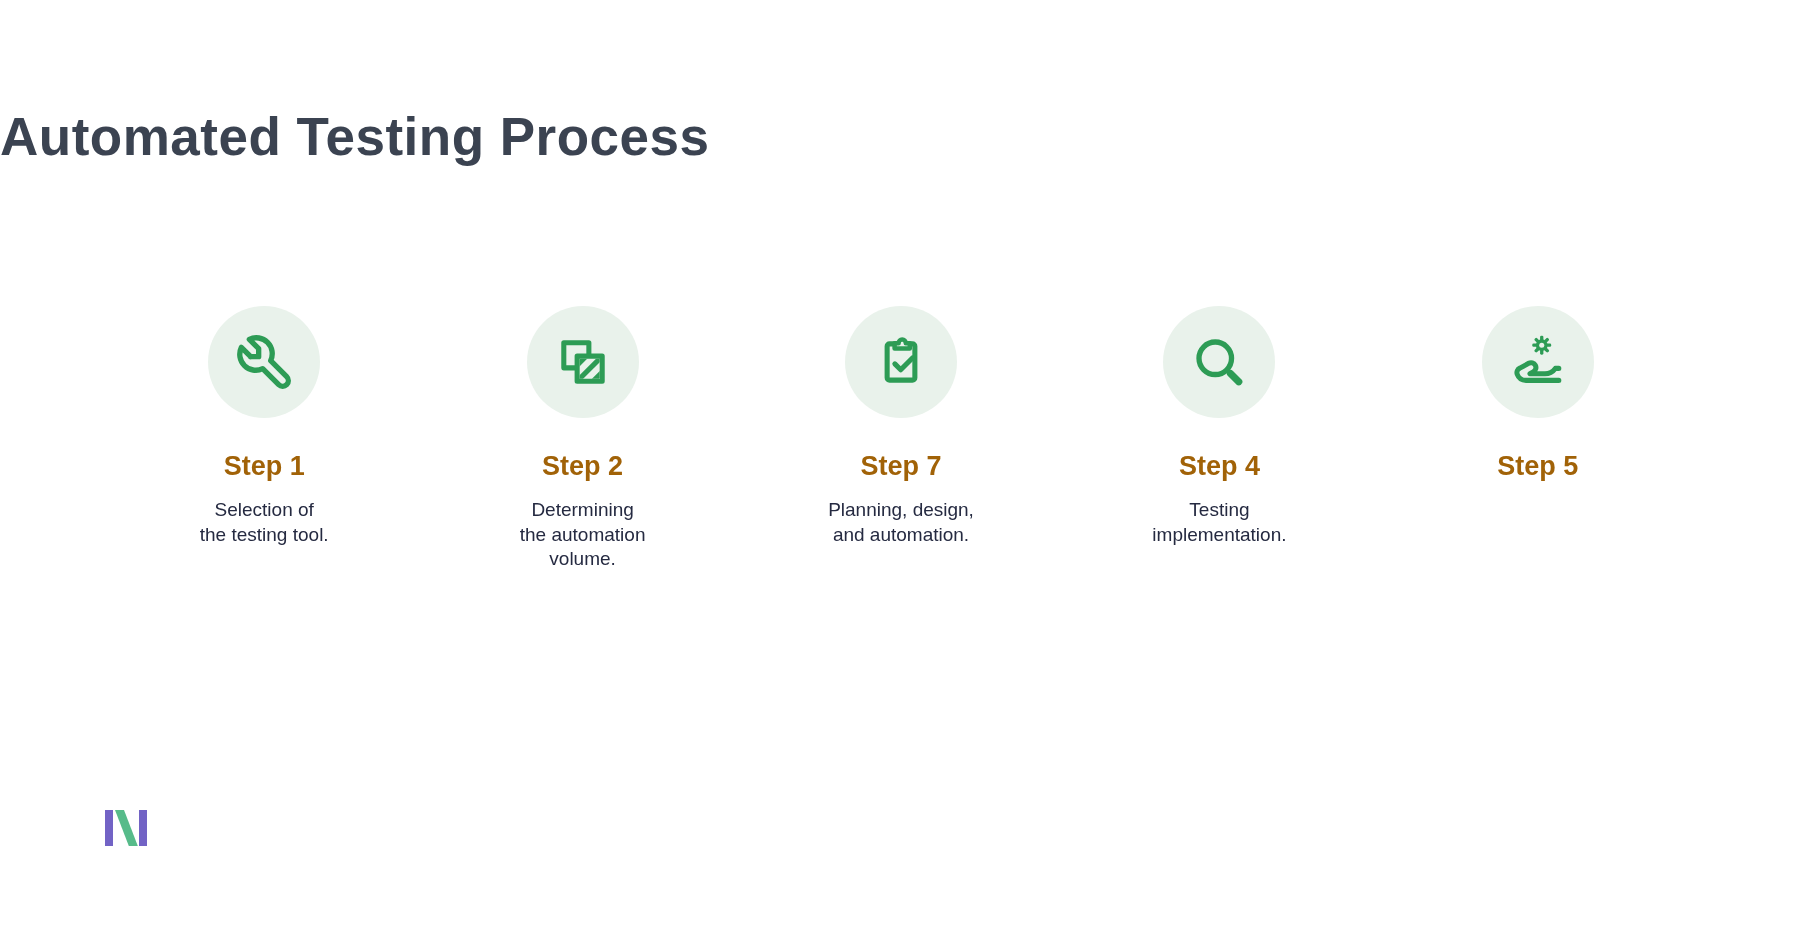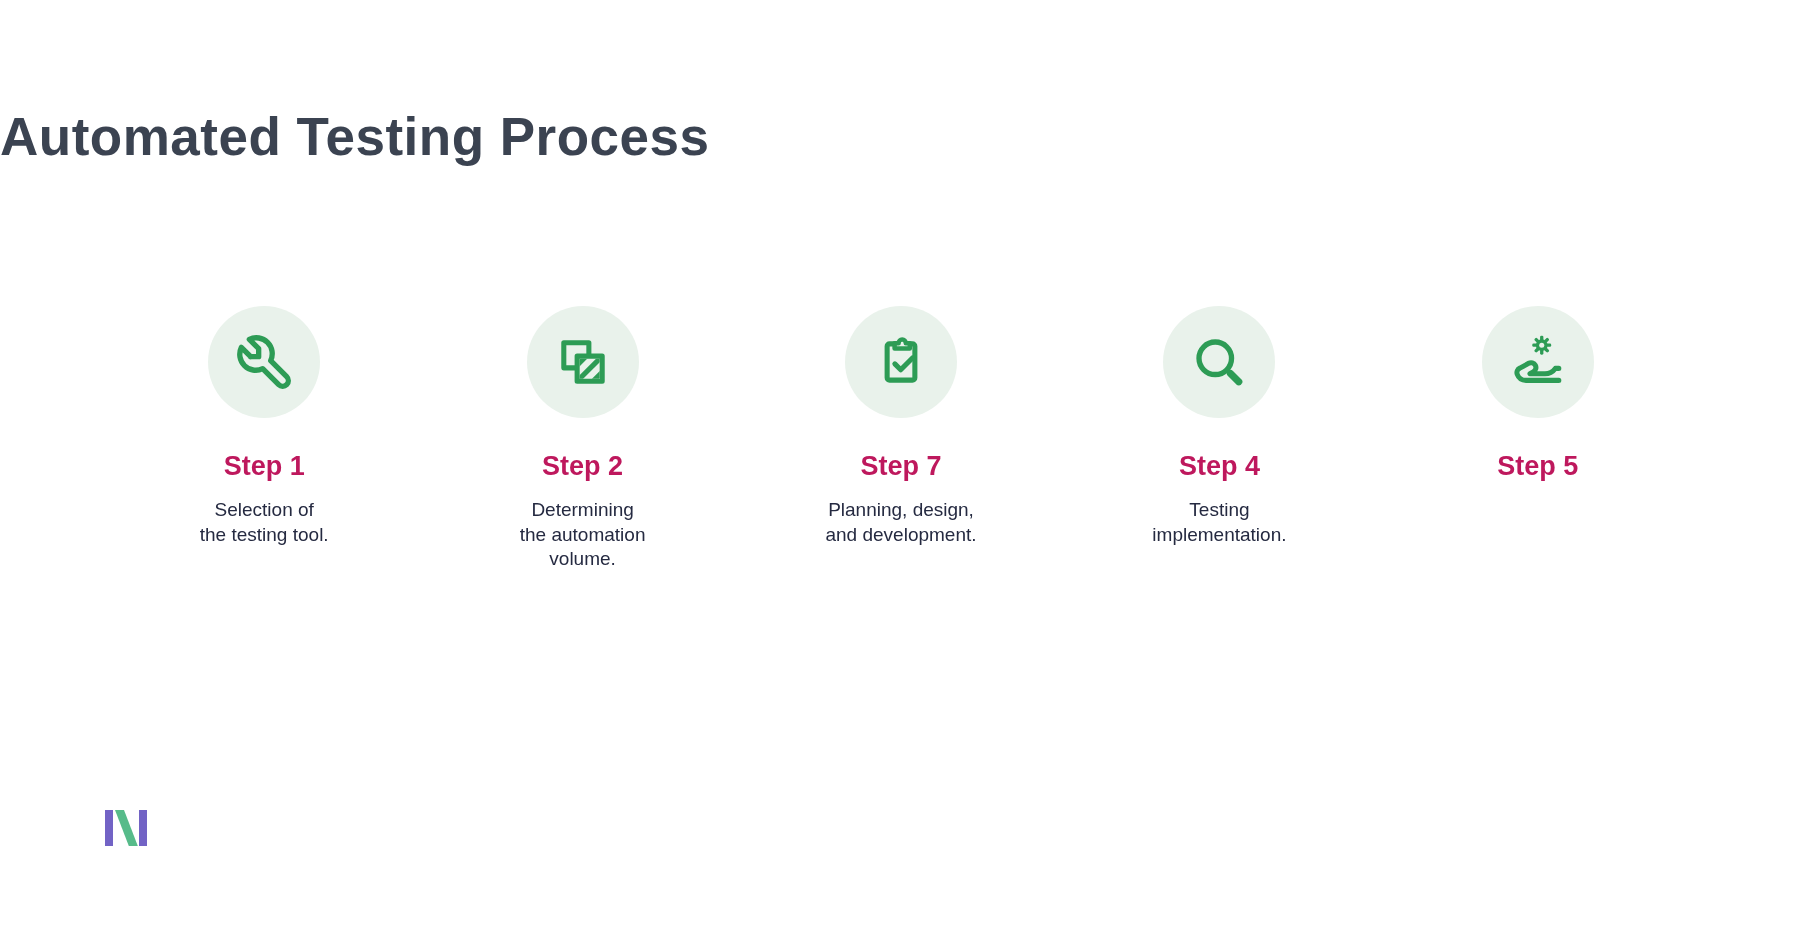--- a/index.html
+++ b/index.html
@@ -48,21 +48,21 @@
   }
   .icon-circle svg {
     width: 64px;
     height: 64px;
     display: block;
   }
   .step-label {
     margin-top: 32px;
     font-size: 27px;
     font-weight: 700;
-    color: #be185d;
+    color: #a16207;
     line-height: 1.2;
   }
   .step-desc {
     margin-top: 16px;
     font-size: 19px;
     font-weight: 400;
     color: #252a41;
     line-height: 1.28;
     white-space: pre-line;
   }
@@ -137,21 +137,21 @@
   <div class="step">
     <div class="icon-circle">
       <svg viewBox="0 0 24 24" fill="none" stroke="#2d9c55" stroke-width="1.9" stroke-linecap="round" stroke-linejoin="round">
         <rect x="6.8" y="5.2" width="10.4" height="13.6" rx="0.9"></rect>
         <path d="M9.6 6.9 V4.95 h1.5 a1.35 1.35 0 0 1 2.7 0 h1.5 v1.95 z" fill="#e9f2eb" stroke-width="1.7"></path>
         <path d="M9.7 12.7 l2.2 2.2 l4.4 -4.4"></path>
       </svg>
     </div>
     <div class="step-label">Step 7</div>
     <div class="step-desc">Planning, design,
-and development.</div>
+and automation.</div>
   </div>
 
   <div class="step">
     <div class="icon-circle">
       <svg viewBox="0 0 24 24" fill="none" stroke="#2d9c55" stroke-width="2" stroke-linecap="round" stroke-linejoin="round">
         <circle cx="10.6" cy="10.6" r="6.1"></circle>
         <path d="M16.3 16.3 L19.4 19.4" stroke-width="2.7"></path>
       </svg>
     </div>
     <div class="step-label">Step 4</div>

